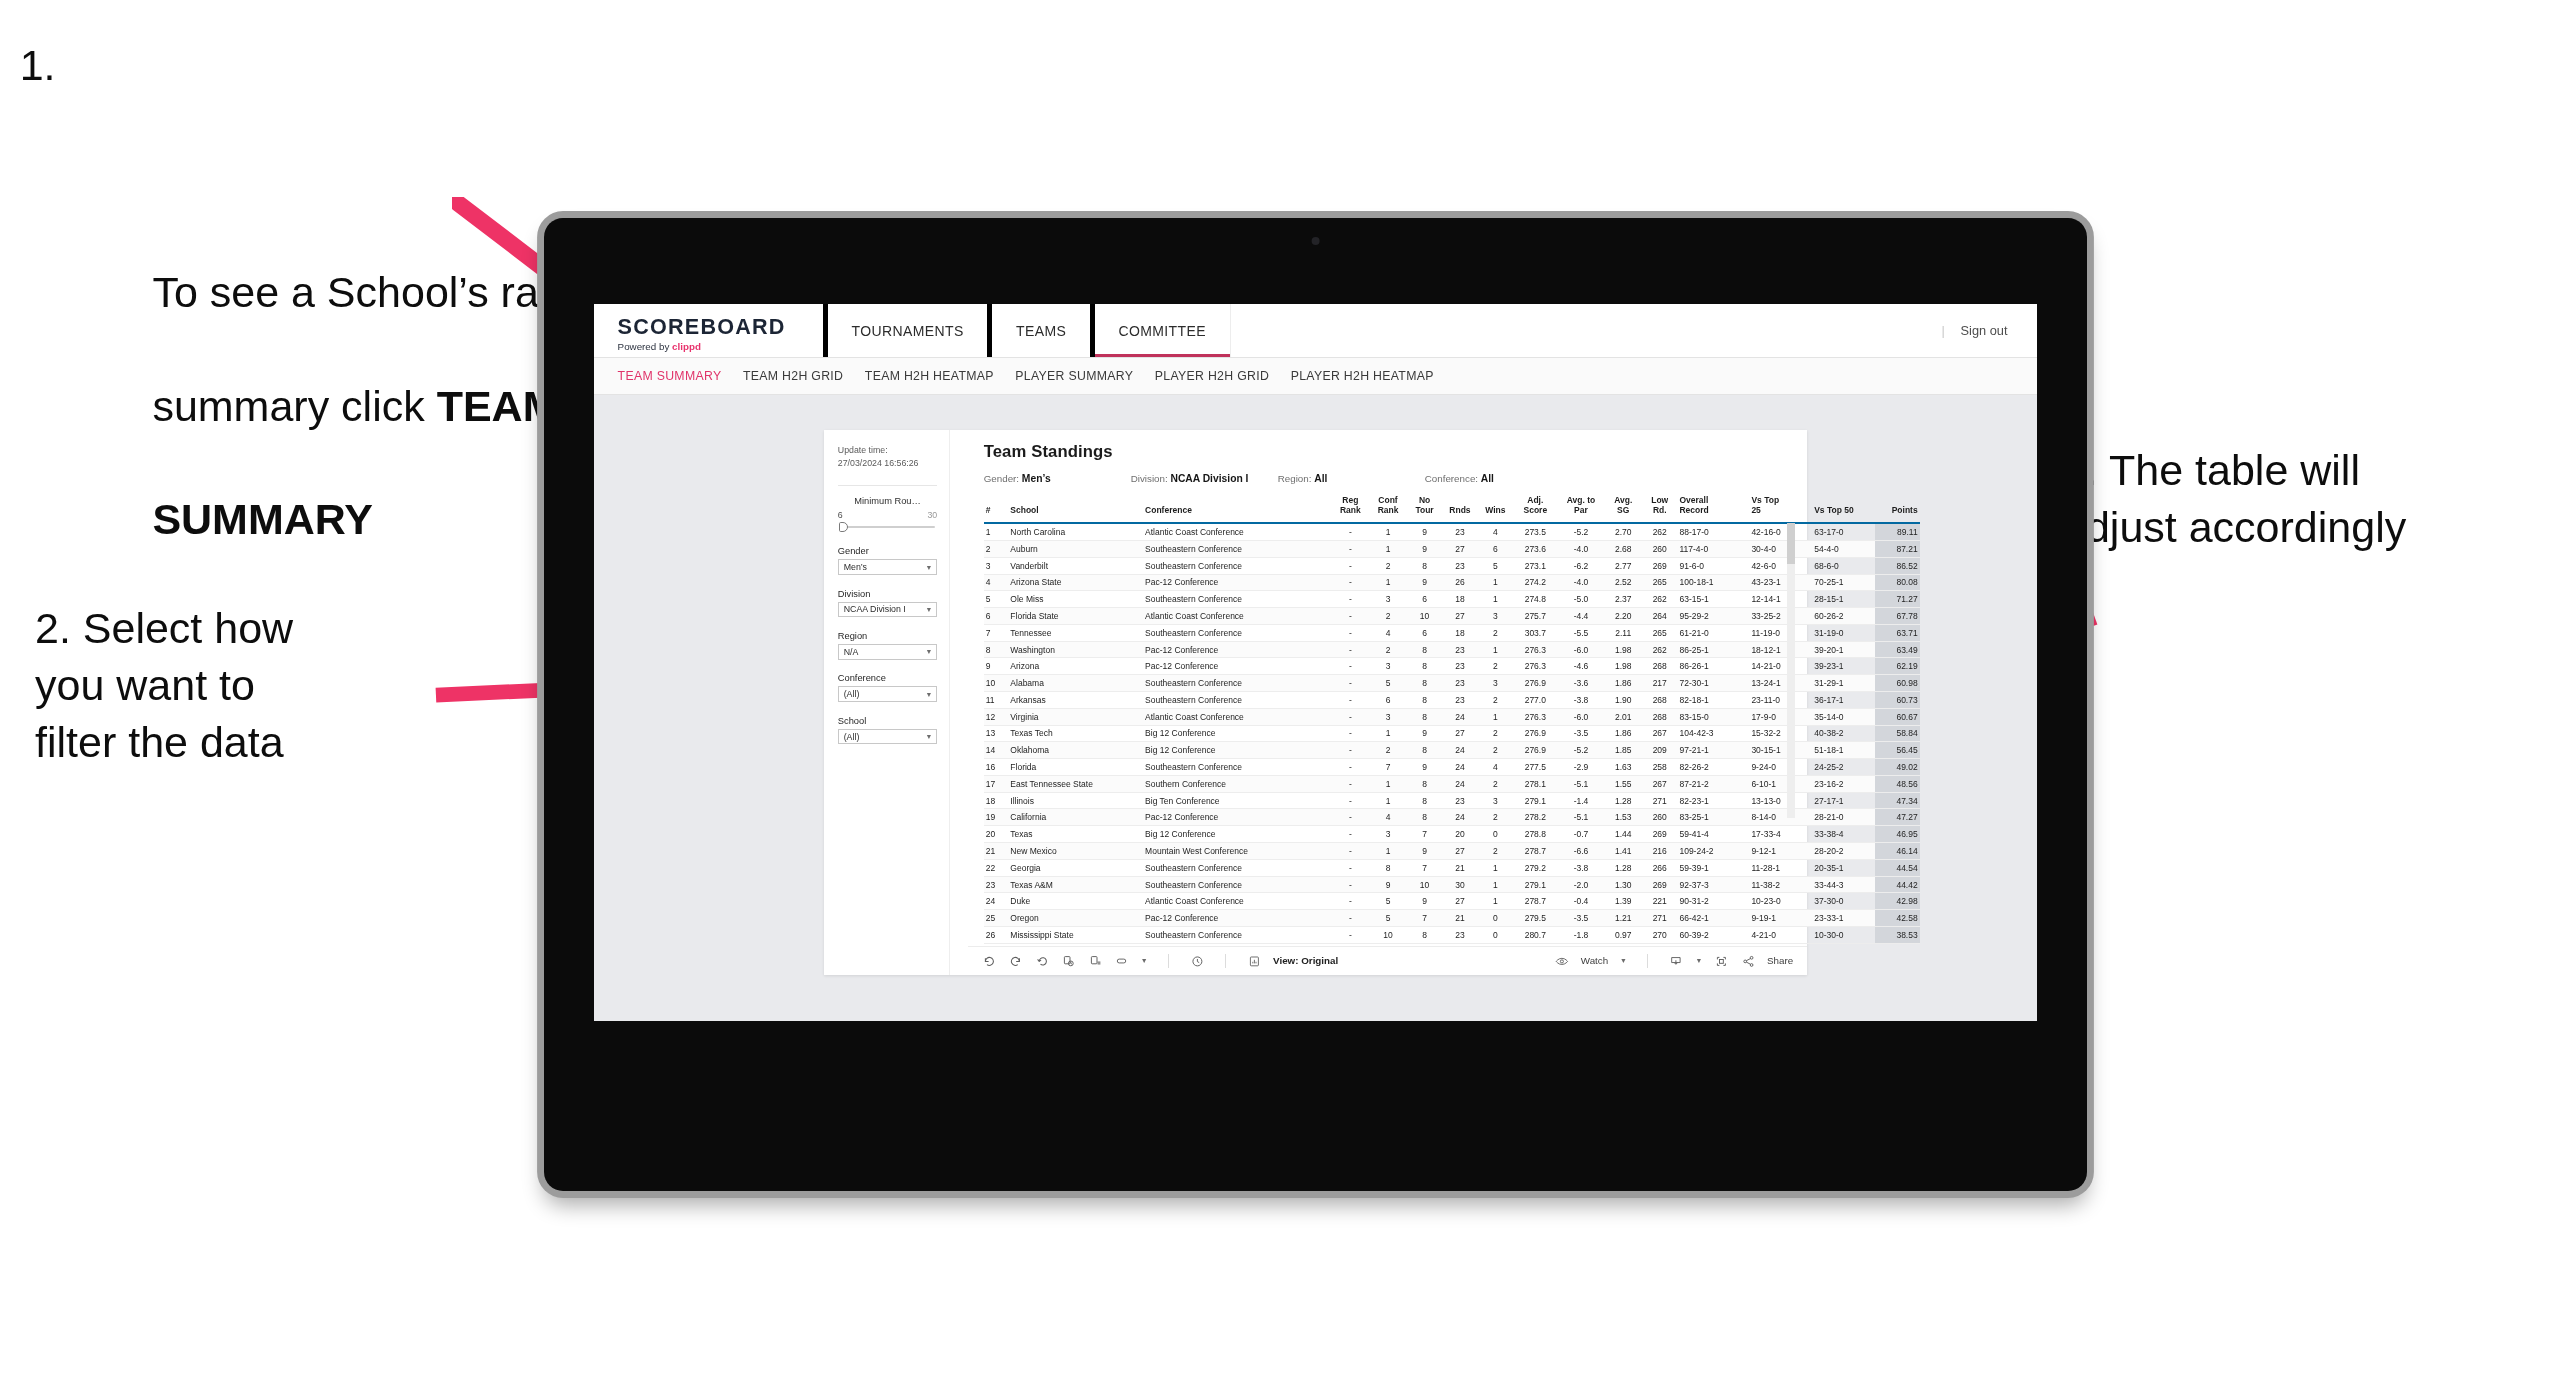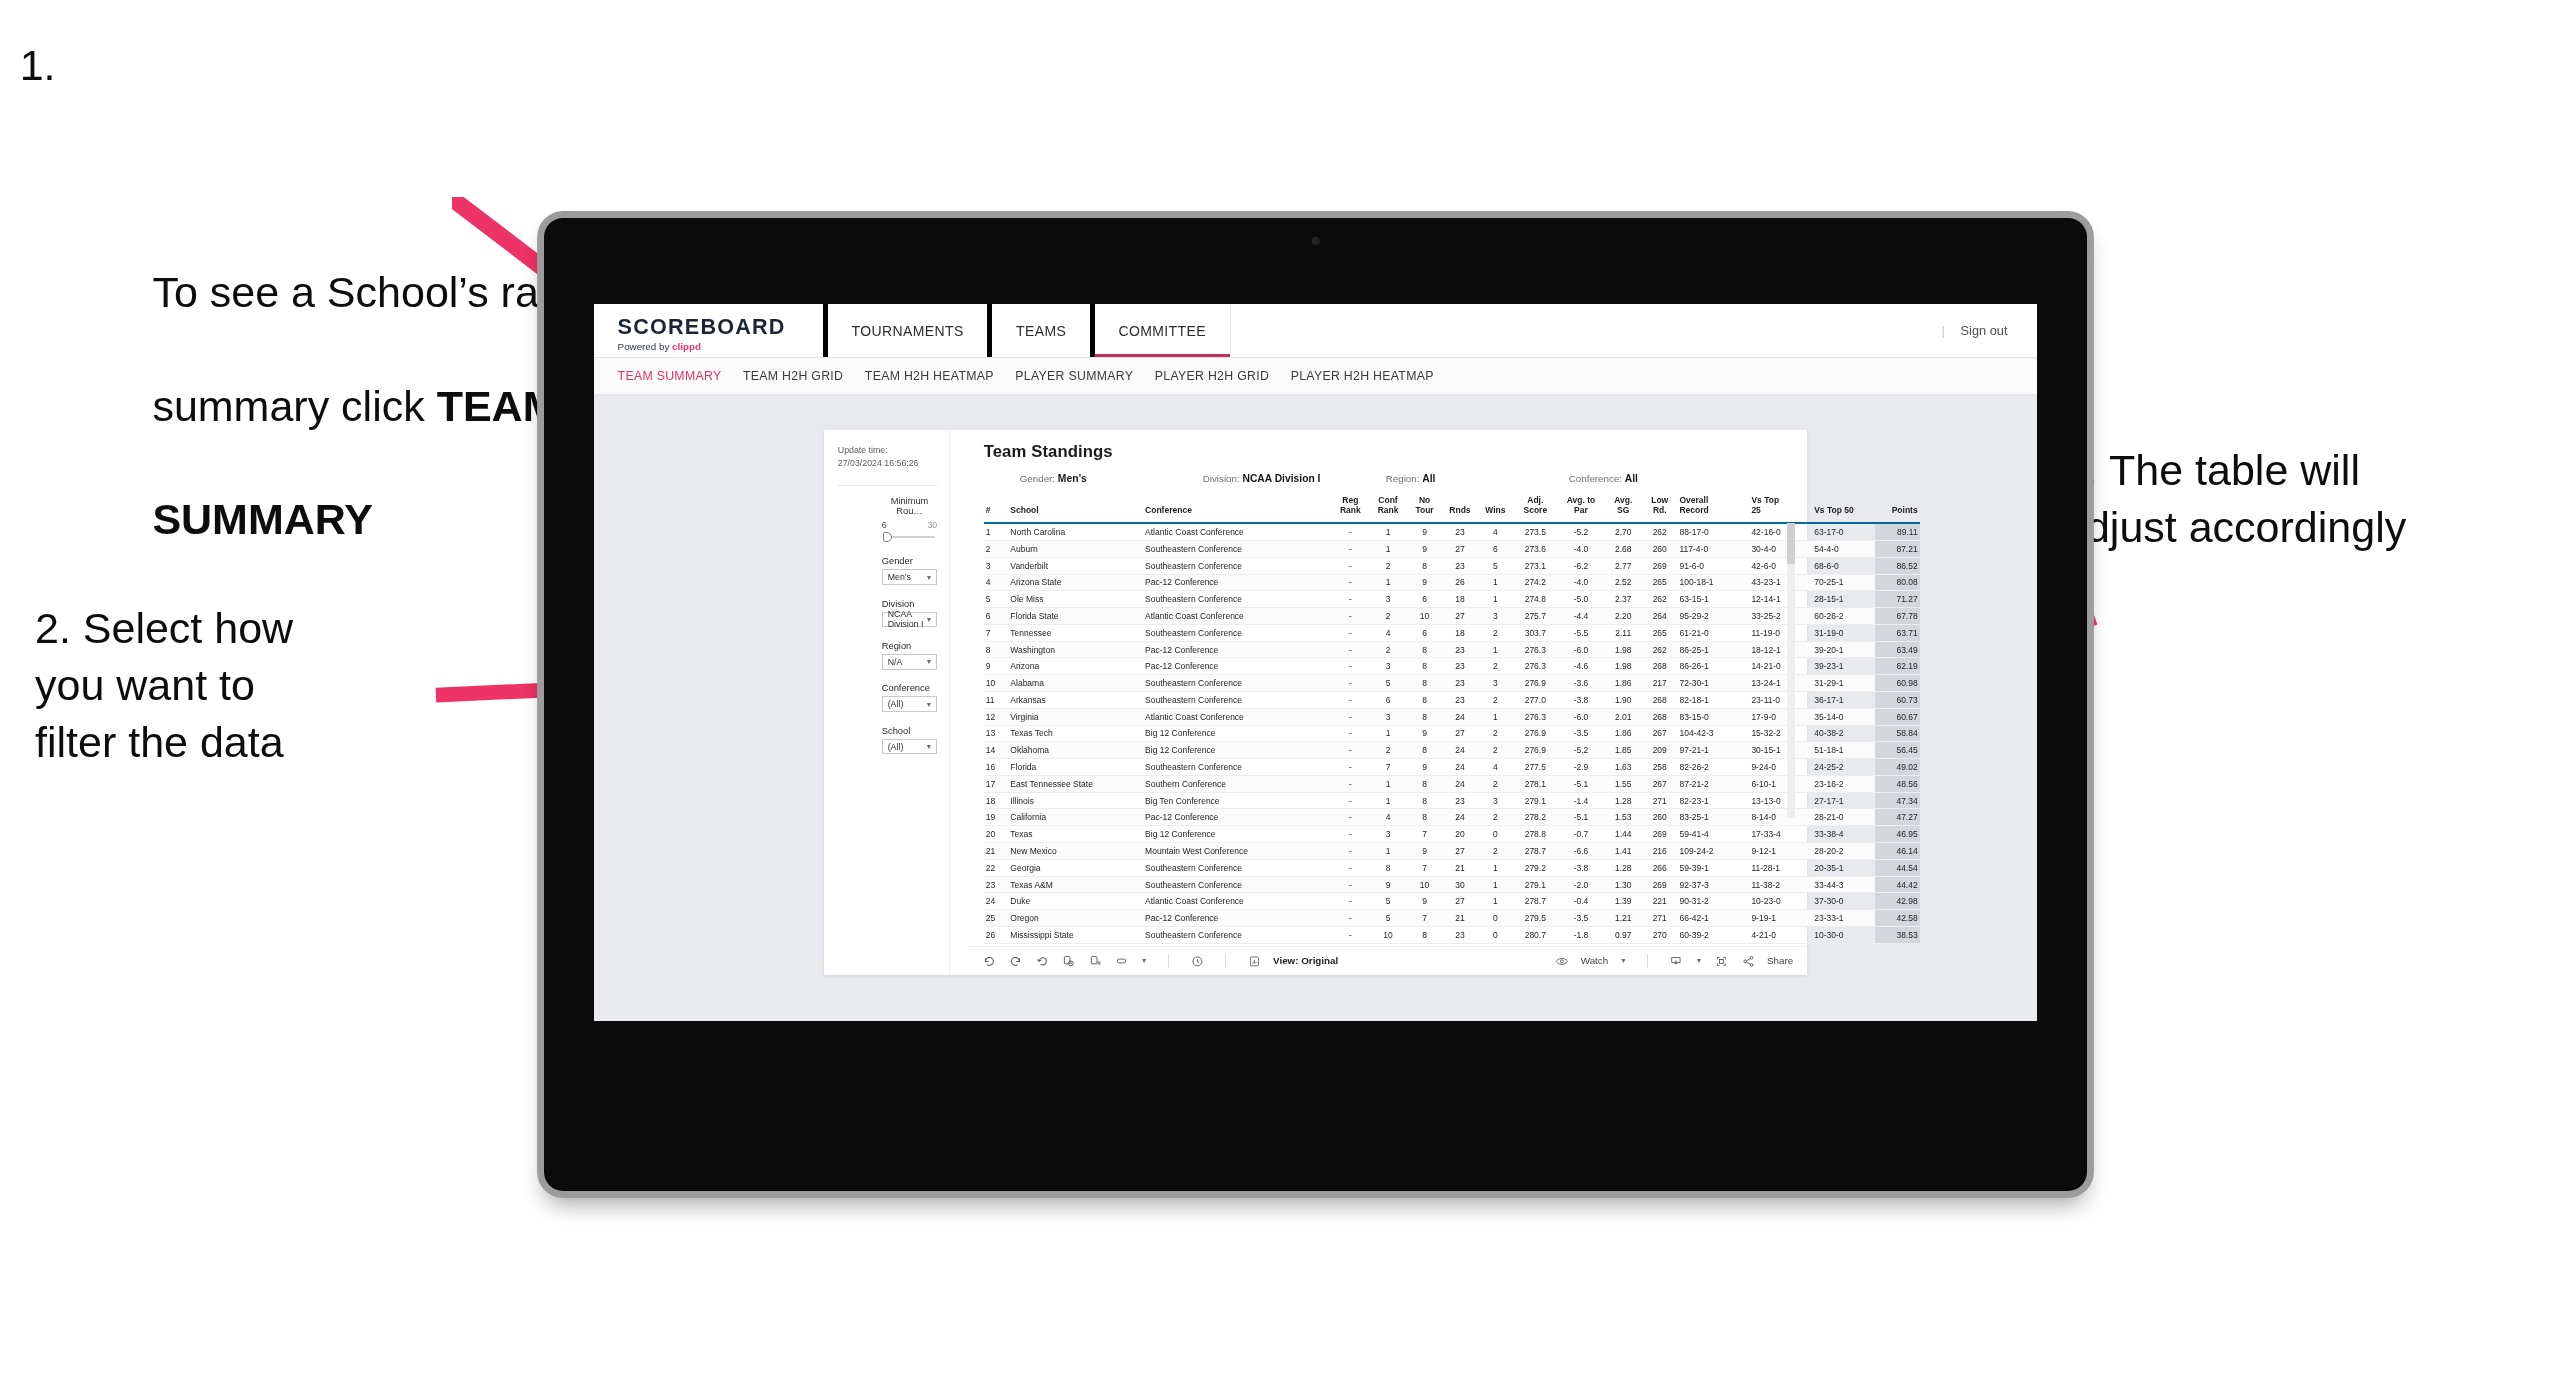--- a/index.html
+++ b/index.html
@@ -109,21 +109,21 @@
   }
   .sheet-body { display: flex; gap: 18px; }
 
   
   .filters {
     width: 126px; padding: 13.8px 11.8px 15.7px 13.8px;
     border-right: 1px solid #eeeeee; flex: none;
   }
   .updtime { font-size: 8.8px; color: #5a5a5a; line-height: 1.45; }
   .fsep { height: 1px; background: #e6e6e6; margin: 15.7px 0 9.8px 0; }
-  .fgroup { margin-bottom: 13.8px; margin-left: 44px; }
+  .fgroup { margin-bottom: 13.8px; }
   .fslider-title { font-size: 9.3px; color: #2f2f2f; text-align: center; margin-bottom: 3.9px; }
   .frange { display: flex; justify-content: space-between; font-size: 8.8px; color: #4c4c4c; }
   .frange .max { color: #9a9a9a; }
   .srail { position: relative; height: 10.8px; margin-top: 2px; }
   .srail .track { position: absolute; left: 2.9px; right: 2px; top: 3.9px; height: 2.9px; background: #cfcfcf; border-radius: 2px; }
   .srail .knob {
     position: absolute; left: 1px; top: 0px; width: 8.8px; height: 10.8px;
     border: 1.2px solid #7a7a7a; border-radius: 2px 5.9px 5.9px 2px; background: #fff;
   }
   .flabel { font-size: 9.3px; color: #1f1f1f; margin-bottom: 2.9px; }
@@ -132,21 +132,21 @@
     display: flex; align-items: center; justify-content: space-between;
     padding: 0 3.9px 0 4.9px; font-size: 8.8px; color: #2b2b2b; cursor: pointer;
   }
   .fselect .car { font-size: 6.9px; color: #6e6e6e; }
 
   
   .pane { flex: 1; min-width: 0; display: flex; flex-direction: column; }
   .pane-head { padding: 11.8px 15.7px 9.8px 15.7px; }
   .pane-title { font-size: 16.7px; font-weight: 700; color: #1b1b1b; letter-spacing: 0.1px; }
   .pane-meta { display: flex; margin-top: 10.8px; font-size: 9.8px; }
-  .pane-meta .cell { width: 147px; color: #6f6f6f; margin-left: 36px; }
+  .pane-meta .cell { width: 147px; color: #6f6f6f; }
   .pane-meta .cell b { color: #161616; font-weight: 700; font-size: 10.3px; }
 
   
   .tablewrap { position: relative; padding: 0 0 0 15.7px; }
   table.standings { border-collapse: collapse; width: 936px; table-layout: fixed; }
   table.standings thead th {
     font-size: 8.5px; font-weight: 700; color: #1d1d1d;
     text-align: left; padding: 2.9px 2px 6.9px 2px;
     border-bottom: 2px solid #0369a1; vertical-align: bottom;
     line-height: 1.12;

